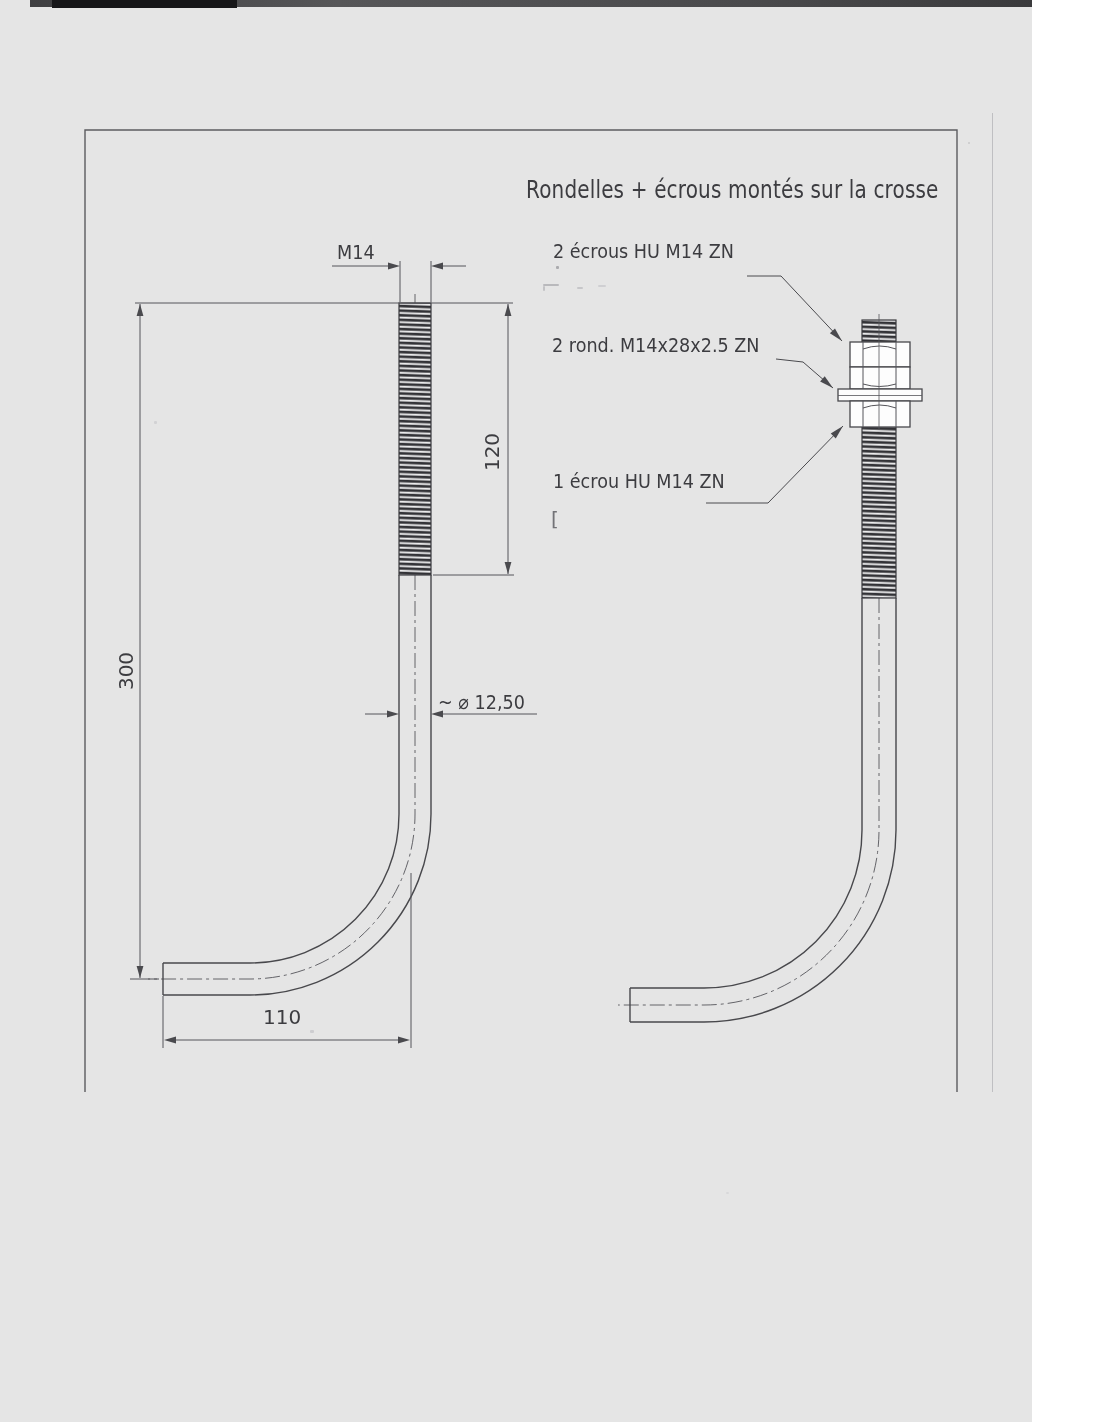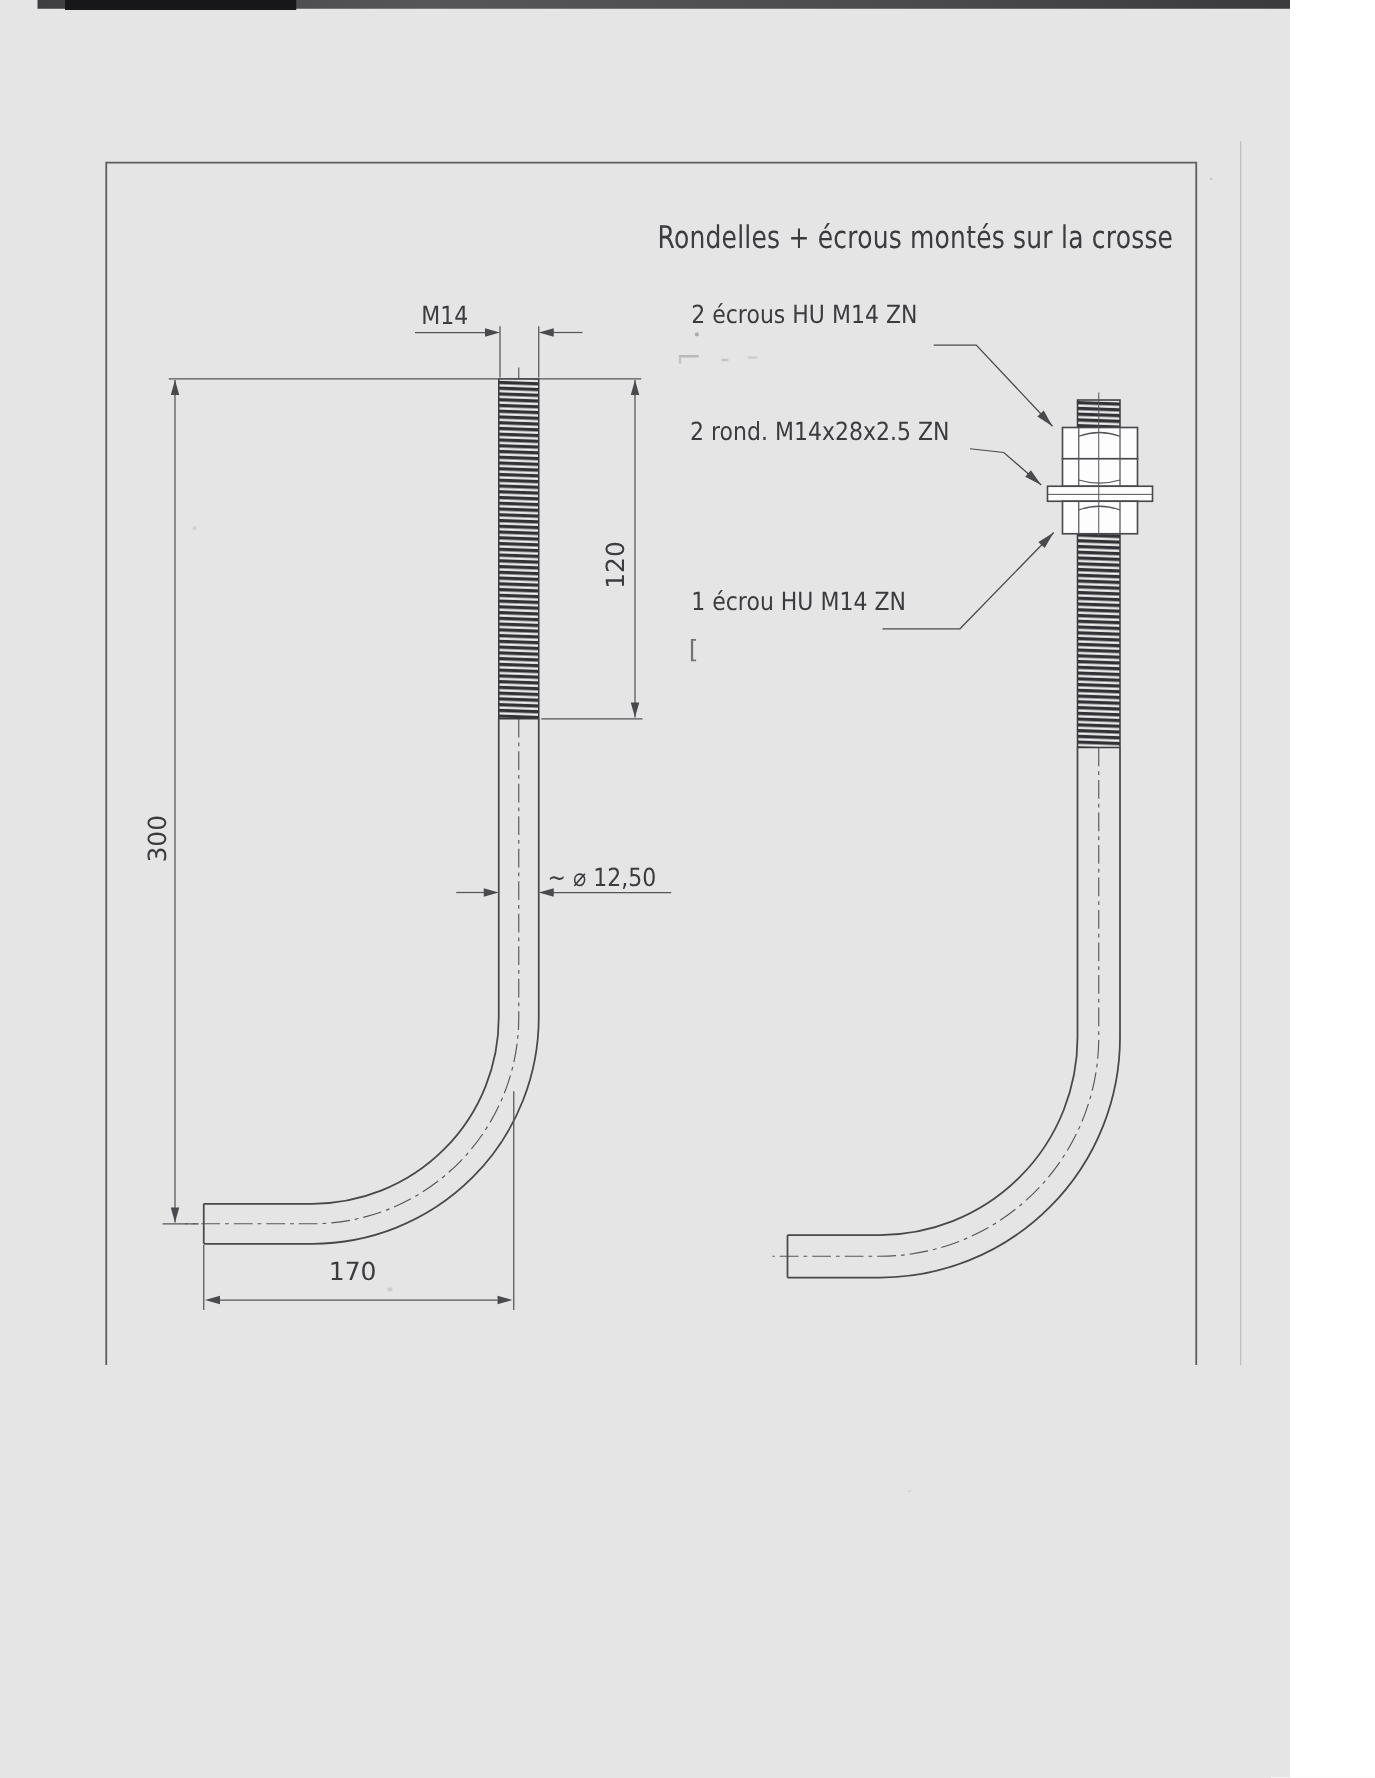--- a/index.html
+++ b/index.html
@@ -144,16 +144,16 @@
   <div class="txt title" style="left:526px;top:177px;">Rondelles + écrous montés sur la crosse</div>
 
   <div class="txt lbl cond" style="left:553px;top:241px;">2 écrous HU M14 ZN</div>
   <div class="txt lbl cond" style="left:552px;top:335px;">2 rond. M14x28x2.5 ZN</div>
   <div class="txt lbl cond" style="left:553px;top:471px;">1 écrou HU M14 ZN</div>
 
   <div class="txt dim cond" style="left:337px;top:242px;">M14</div>
   <div class="txt dim rot" style="left:492px;top:452px;">120</div>
   <div class="txt dim rot" style="left:126px;top:671px;">300</div>
   <div class="txt dim cond" style="left:438px;top:692px;">~ ⌀ 12,50</div>
-  <div class="txt dim" style="left:263px;top:1007px;">170</div>
+  <div class="txt dim" style="left:263px;top:1007px;">110</div>
 
   <div class="artifact" style="left:551px;top:509px;">[</div>
 </div>
 
 </body></html>

